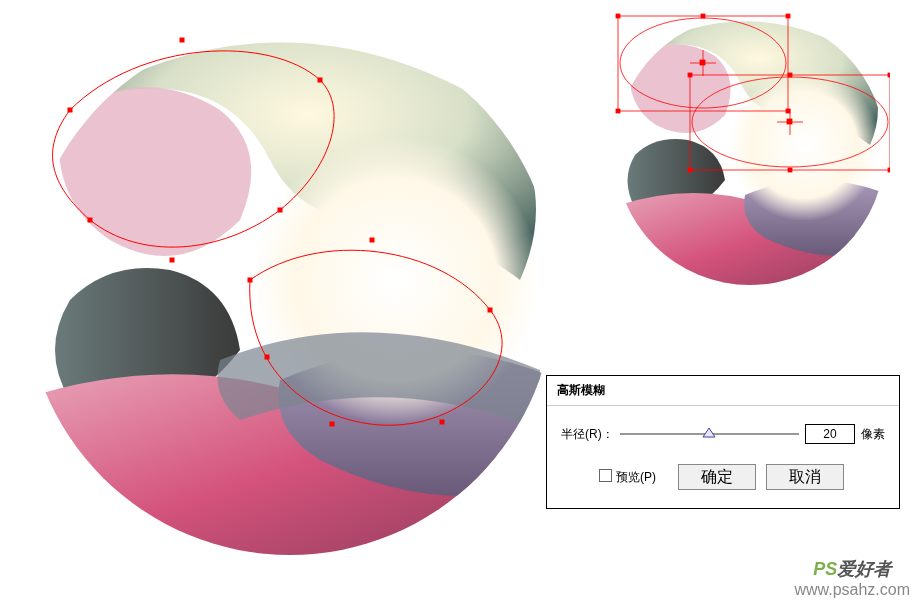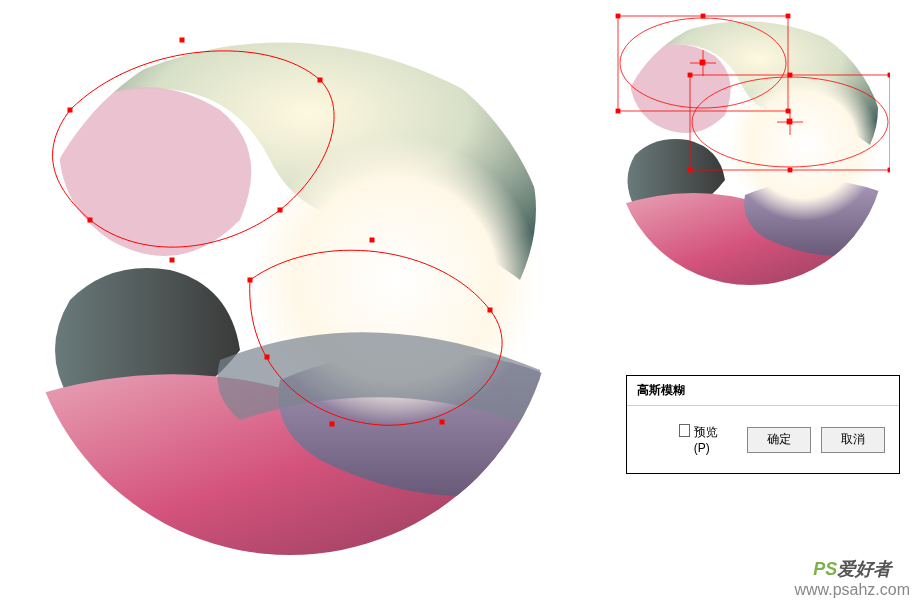--- a/index.html
+++ b/index.html
@@ -23,21 +23,21 @@
       position: absolute;
       right: 30px;
       top: 10px;
       width: 280px;
       height: 280px;
     }
     .dialog {
       position: absolute;
       right: 20px;
       top: 375px;
-      width: 274px;
+      width: 354px;
       border: 1px solid #000;
       background: #fff;
     }
     .dialog-title {
       padding: 6px 10px;
       border-bottom: 1px solid #ccc;
       font-weight: bold;
     }
     .dialog-body {
       padding: 18px 14px;
@@ -89,21 +89,21 @@
       height: 13px;
       border: 1px solid #666;
       background: #fff;
     }
     .btn {
       width: 78px;
       height: 26px;
       border: 1px solid #888;
       background: #f0f0f0;
       cursor: pointer;
-      font-size: 12px;
+      font-size: 16px;
     }
     .watermark {
       position: absolute;
       right: 10px;
       bottom: 8px;
       text-align: center;
     }
     .watermark .brand {
       font-size: 18px;
       font-style: italic;
@@ -231,20 +231,32 @@
         <rect x="178" y="158" width="4" height="4"></rect>
         <rect x="278" y="158" width="4" height="4"></rect>
       </g>
     </g>
   </svg>
 </div>
 
 <div class="dialog">
   <div class="dialog-title">高斯模糊</div>
   <div class="dialog-body">
+    <div class="slider-row">
+      <span class="slider-label">半径(R)：</span>
+      <div class="slider-track">
+        <div class="slider-thumb">
+          <svg width="14" height="14" viewBox="0 0 14 14">
+            <polygon points="7,1 13,10 1,10" fill="#e8e8f8" stroke="#4040a0" stroke-width="1"></polygon>
+          </svg>
+        </div>
+      </div>
+      <input class="value-input" type="text" value="20" style="">
+      <span class="unit-label">像素</span>
+    </div>
     <div class="button-row">
       <label class="checkbox-wrap">
         <span class="checkbox"></span>
         <span>预览(P)</span>
       </label>
       <button class="btn">确定</button>
       <button class="btn">取消</button>
     </div>
   </div>
 </div>

